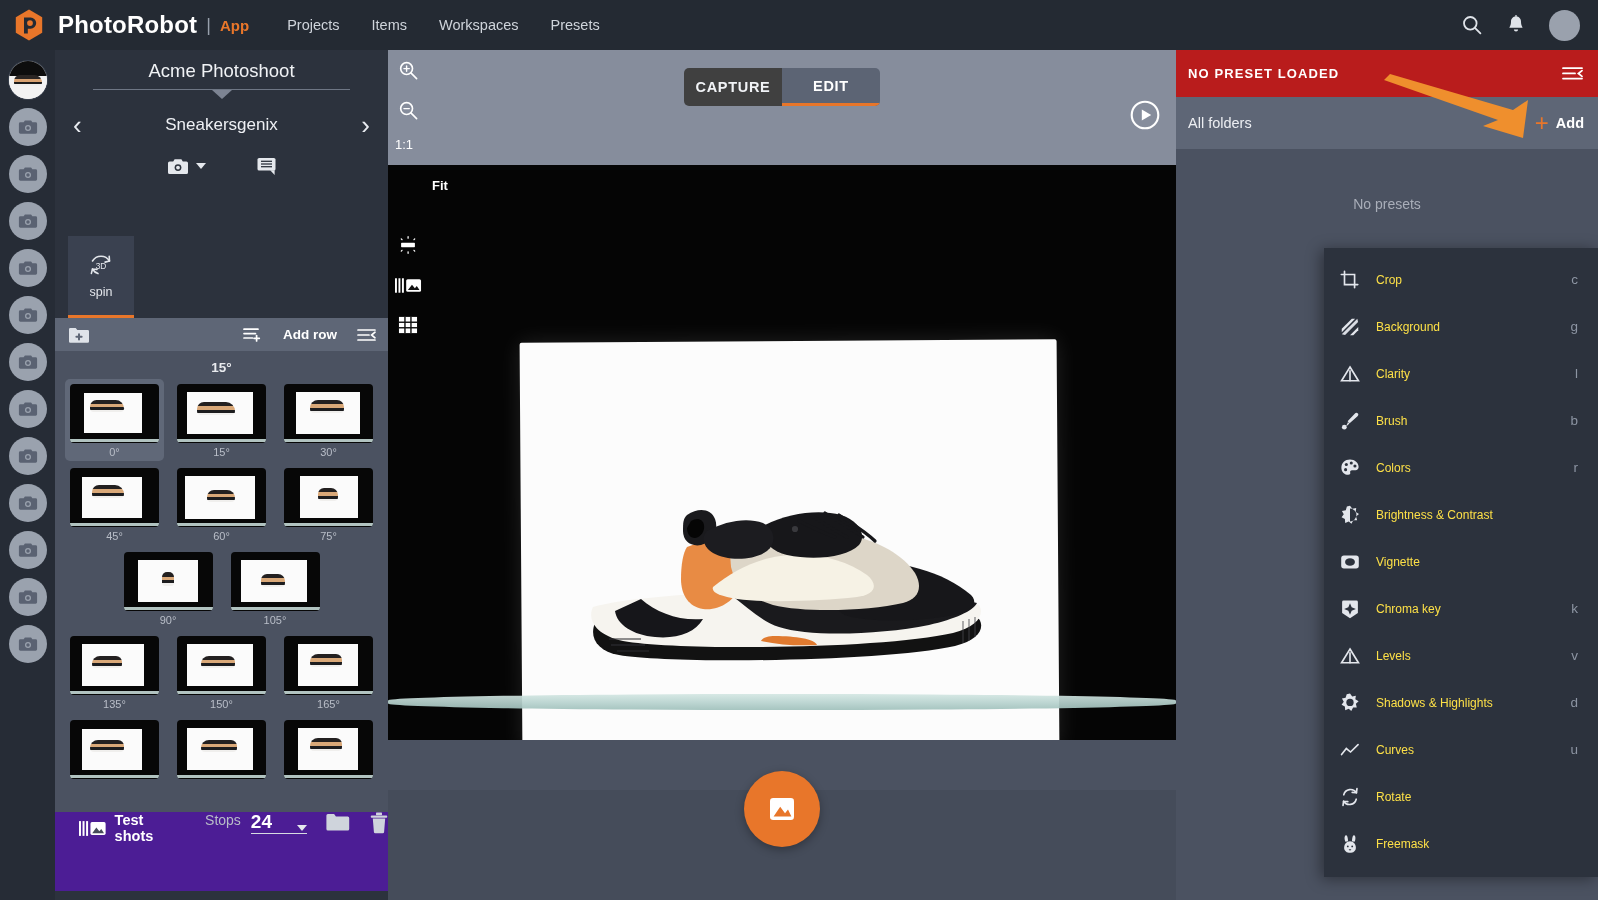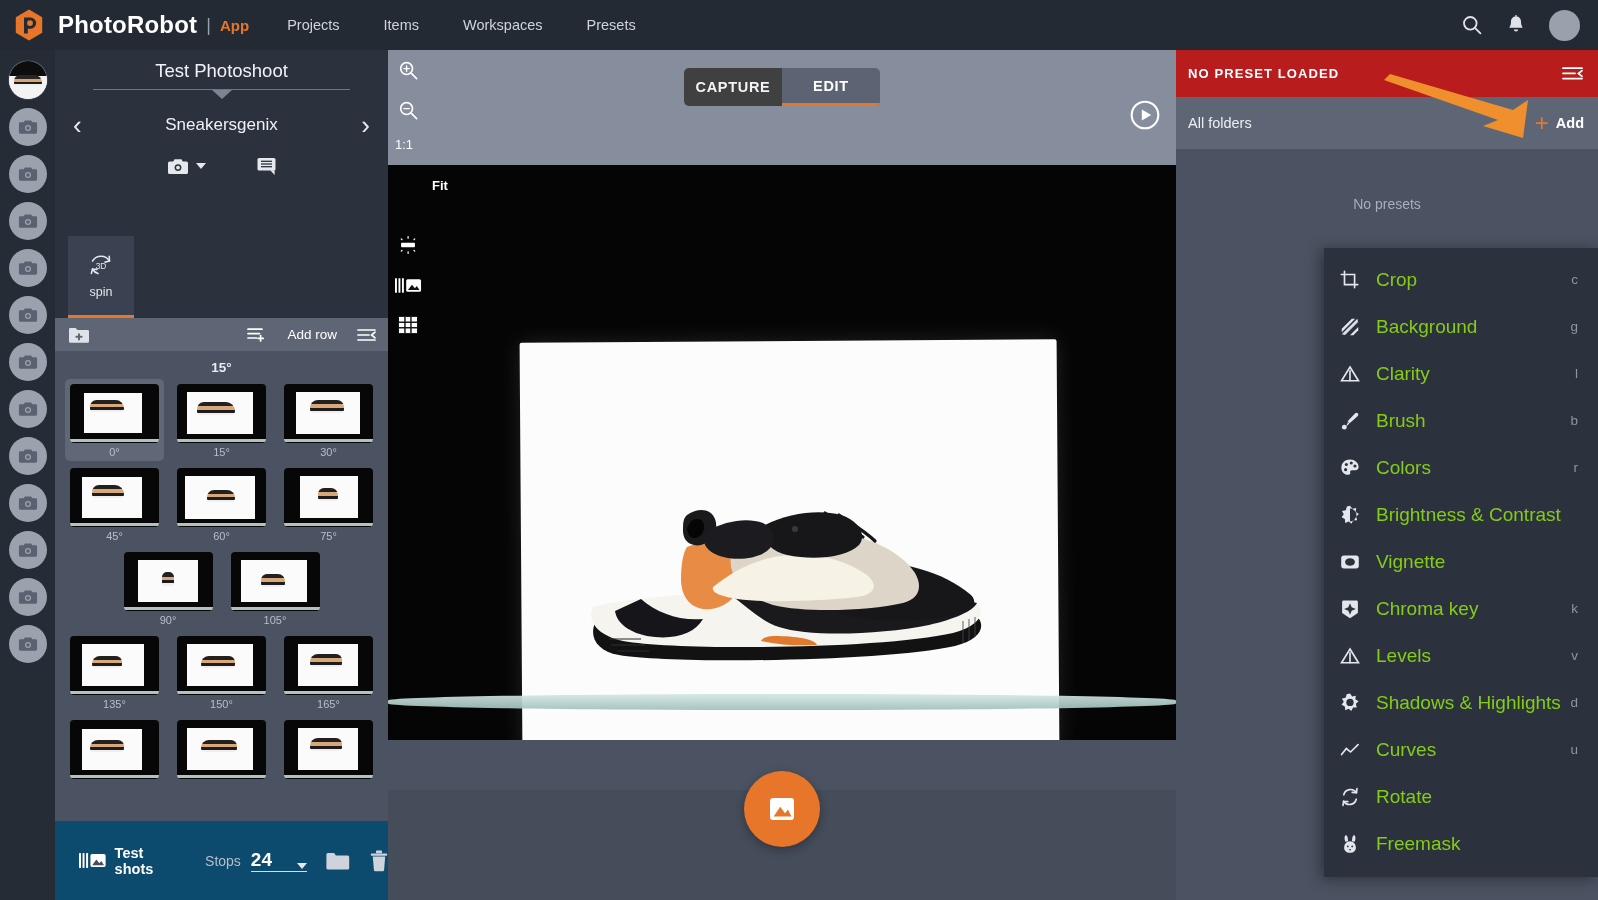--- a/index.html
+++ b/index.html
@@ -19,21 +19,21 @@
     z-index: 40;
   }
   .logo-mark { margin-left:12px; width:34px; height:34px; position:relative; }
   .logo-mark svg { display:block; }
   .brand {
     color:#fff; font-size:24px; font-weight:bold; letter-spacing:.2px;
     margin-left:12px;
   }
   .brand-sep { color:#98a0ac; font-size:18px; margin:0 9px; font-weight:300; }
   .brand-app { color:#e8762a; font-size:15px; font-weight:bold; }
-  .topnav { display:flex; align-items:center; margin-left:38px; gap:44px; }
+  .topnav { display:flex; align-items:center; margin-left:38px; gap:32px; }
   .topnav a {
     color:#cfd4db; font-size:14.5px; text-decoration:none; cursor:pointer;
   }
   .topbar-right {
     margin-left:auto; display:flex; align-items:center; gap:22px; margin-right:18px;
   }
   .ic-btn { width:22px; height:22px; cursor:pointer; display:block; }
   .avatar-top {
     width:31px; height:31px; border-radius:50%; background:#9aa1ad; cursor:pointer;
   }
@@ -115,21 +115,21 @@
 
   
   .grid-toolbar {
     position:absolute; left:0; top:268px; width:333px; height:33px;
     background:#5e6676; display:flex; align-items:center;
   }
   .gt-folder { margin-left:13px; cursor:pointer; display:block; }
   .gt-folder svg { width:22px; height:18px; display:block; }
   .gt-addrow {
     margin-left:auto; display:flex; align-items:center; gap:21px; cursor:pointer;
-    color:#fff; font-size:13.5px; font-weight:normal;
+    color:#fff; font-size:13.5px; font-weight:bold;
   }
   .gt-addrow svg { width:19px; height:15px; display:block; }
   .gt-collapse { margin-left:20px; margin-right:11px; cursor:pointer; }
   .gt-collapse svg { width:20px; height:14px; display:block; }
 
   
   .grid-area {
     position:absolute; left:0; top:301px; width:333px; height:520px;
     background:#4b5261; overflow:hidden;
   }
@@ -153,22 +153,22 @@
   .ti-glass {
     position:absolute; left:0; bottom:1px; width:100%; height:3px;
     background:#cfe4e0; opacity:.85;
   }
   .thumb-label {
     text-align:center; color:#b9bec8; font-size:11px; padding:3px 0 1px;
   }
 
   
   .lp-bottom {
-    position:absolute; left:0; bottom:0; width:333px; height:79px;
-    background:#0c4a6e; display:flex; align-items:center;
+    position:absolute; left:0; bottom:9px; width:333px; height:79px;
+    background:#4c1d95; display:flex; align-items:flex-start;
   }
   .lpb-test { display:flex; align-items:center; gap:8px; margin-left:24px; cursor:pointer; }
   .lpb-test svg { width:28px; height:17px; display:block; }
   .lpb-test span { color:#fff; font-size:14.5px; font-weight:bold; }
   .lpb-stops { color:#b8bdc7; font-size:14px; margin-left:20px; }
   .lpb-num-wrap {
     margin-left:10px; display:flex; align-items:flex-end; gap:25px;
     border-bottom:1.5px solid #d7dbe2; padding-bottom:2px; cursor:pointer;
   }
   .lpb-num { color:#fff; font-size:19px; font-weight:bold; line-height:1; }
@@ -282,21 +282,21 @@
     box-shadow:-3px 2px 14px rgba(0,0,0,.4);
     z-index:30;
   }
   .dd-item {
     height:47px; display:flex; align-items:center; cursor:pointer;
   }
   .dd-ic {
     width:52px; display:flex; align-items:center; justify-content:center; flex:0 0 52px;
   }
   .dd-ic svg { display:block; }
-  .dd-label { color:#84cc16; font-size:19px; flex:1; }
+  .dd-label { color:#fde047; font-size:12px; flex:1; }
   .dd-key { color:#8d95a3; font-size:13.5px; margin-right:20px; }
 
   
   .annot-arrow {
     position:absolute; left:1380px; top:72px; width:190px; height:72px;
     pointer-events:none; z-index:50;
   }
 </style>
 </head>
 <body>
@@ -448,21 +448,21 @@
               <path d="M7.6 2.3h6.8l1.4 2.1h3.6a1.6 1.6 0 0 1 1.6 1.6v9.4a1.6 1.6 0 0 1-1.6 1.6H2.6A1.6 1.6 0 0 1 1 15.4V6a1.6 1.6 0 0 1 1.6-1.6h3.6z" fill="#5a6272"></path>
               <circle cx="11" cy="10.6" r="3.3" fill="#9aa2ae"></circle>
               <circle cx="11" cy="10.6" r="1.9" fill="#5a6272"></circle>
             </svg>
           </span>
         </div>
       </div>
   </div>
 
   <div class="leftpanel">
-    <div class="lp-title">Test Photoshoot</div>
+    <div class="lp-title">Acme Photoshoot</div>
     <div class="lp-divider-wrap">
       <div class="lp-divider"></div>
       <div class="lp-divider-caret"></div>
     </div>
 
     <div class="lp-itemrow">
       <div class="lp-arrow left">‹</div>
       <div class="lp-item-name">Sneakersgenix</div>
       <div class="lp-arrow right">›</div>
     </div>

